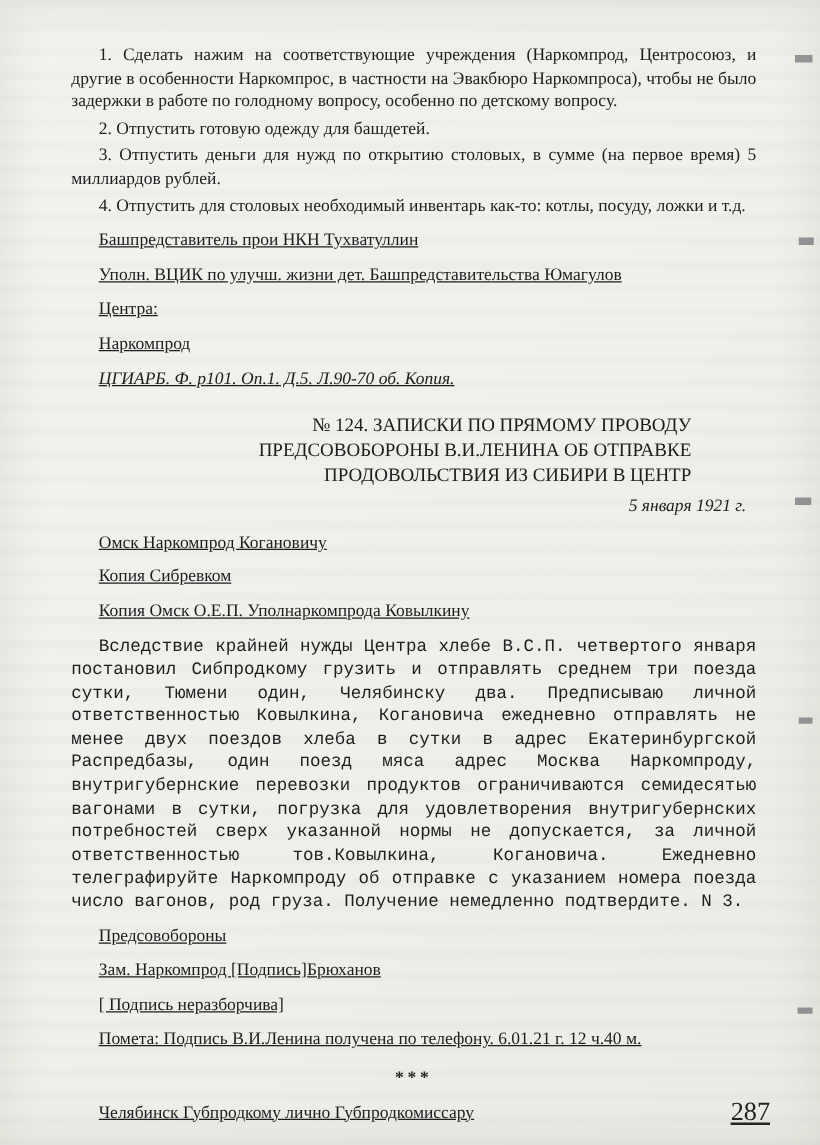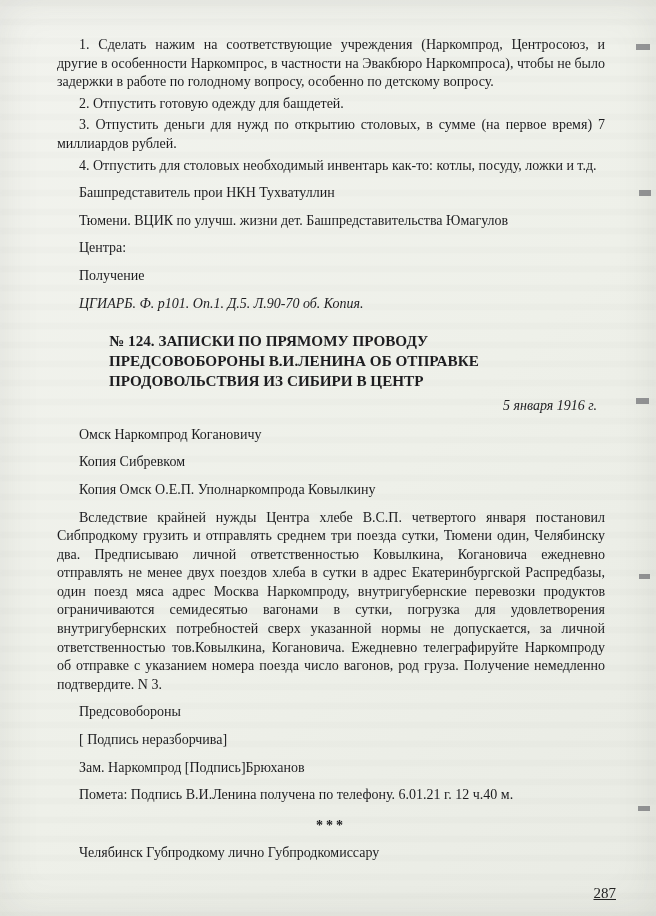--- a/index.html
+++ b/index.html
@@ -23,71 +23,71 @@
     filter:blur(1.2px);
     opacity:.55;
     pointer-events:none;
   }
   .speck { position:absolute; background:rgba(40,40,50,0.45); filter:blur(.4px); }
   .content {
     position:absolute; left:57px; top:36px; width:548px;
     font-size:14px; line-height:18.6px;
   }
   .para { margin:0 0 3px 0; text-indent:22px; text-align:justify; }
-  .line { margin:9px 0; text-indent:22px; }
+  .line { margin:9px 0; text-indent:22px;text-decoration:underline; }
   .ref  { font-style:italic; }
   .heading {
-    font-weight:bold; text-align:left;
+    font-weight:normal; text-align:right;
     font-size:15.2px; line-height:20px;
     margin:18px 52px 4px 52px;
   }
   .date { text-align:right; font-style:italic; margin:6px 8px 10px 0; }
   .sep  { text-align:center; letter-spacing:3px; margin:12px 0 4px 0; font-weight:bold; }
-  .body-para { margin:4px 0 6px 0; text-indent:22px; text-align:justify; }
+  .body-para { margin:4px 0 6px 0; text-indent:22px; text-align:justify;font-family:Liberation Mono, monospace; }
   .page-number {
     position:absolute; right:40px; bottom:14px;
-    font-size:15px; color:#222;text-decoration:underline;
+    font-size:21px; color:#222;text-decoration:underline;
   }
 </style>
 </head>
 <body>
 
 <div class="scan-page">
   <div class="showthrough"></div>
   <div class="speck" style="right:6px; top:44px;  width:14px; height:6px;"></div>
   <div class="speck" style="right:5px; top:190px; width:12px; height:6px;"></div>
   <div class="speck" style="right:7px; top:398px; width:13px; height:6px;"></div>
   <div class="speck" style="right:6px; top:574px; width:11px; height:5px;"></div>
   <div class="speck" style="right:6px; top:806px; width:12px; height:5px;"></div>
 
   <div class="content">
 
     <p class="para">1. Сделать нажим на соответствующие учреждения (Наркомпрод, Центросоюз, и другие в особенности Наркомпрос, в частности на Эвакбюро Наркомпроса), чтобы не было задержки в работе по голодному вопросу, особенно по детскому вопросу.</p>
     <p class="para">2. Отпустить готовую одежду для башдетей.</p>
-    <p class="para">3. Отпустить деньги для нужд по открытию столовых, в сумме (на первое время) 7 миллиардов рублей.</p>
+    <p class="para">3. Отпустить деньги для нужд по открытию столовых, в сумме (на первое время) 5 миллиардов рублей.</p>
     <p class="para">4. Отпустить для столовых необходимый инвентарь как-то: котлы, посуду, ложки и т.д.</p>
 
     <p class="line">Башпредставитель прои НКН Тухватуллин</p>
-    <p class="line">Тюмени. ВЦИК по улучш. жизни дет. Башпредставительства Юмагулов</p>
+    <p class="line">Уполн. ВЦИК по улучш. жизни дет. Башпредставительства Юмагулов</p>
     <p class="line">Центра:</p>
-    <p class="line">Получение</p>
+    <p class="line">Наркомпрод</p>
     <p class="line ref">ЦГИАРБ. Ф. р101. Оп.1. Д.5. Л.90-70 об. Копия.</p>
 
     <h2 class="heading">№ 124. ЗАПИСКИ ПО ПРЯМОМУ ПРОВОДУ ПРЕДСОВОБОРОНЫ В.И.ЛЕНИНА ОБ ОТПРАВКЕ ПРОДОВОЛЬСТВИЯ ИЗ СИБИРИ В ЦЕНТР</h2>
-    <p class="date">5 января 1916 г.</p>
+    <p class="date">5 января 1921 г.</p>
 
     <p class="line">Омск Наркомпрод Когановичу</p>
     <p class="line">Копия Сибревком</p>
     <p class="line">Копия Омск О.Е.П. Уполнаркомпрода Ковылкину</p>
 
     <p class="body-para">Вследствие крайней нужды Центра хлебе В.С.П. четвертого января постановил Сибпродкому грузить и отправлять среднем три поезда сутки, Тюмени один, Челябинску два. Предписываю личной ответственностью Ковылкина, Когановича ежедневно отправлять не менее двух поездов хлеба в сутки в адрес Екатеринбургской Распредбазы, один поезд мяса адрес Москва Наркомпроду, внутригубернские перевозки продуктов ограничиваются семидесятью вагонами в сутки, погрузка для удовлетворения внутригубернских потребностей сверх указанной нормы не допускается, за личной ответственностью тов.Ковылкина, Когановича. Ежедневно телеграфируйте Наркомпроду об отправке с указанием номера поезда число вагонов, род груза. Получение немедленно подтвердите. N 3.</p>
 
     <p class="line">Предсовобороны</p>
+    <p class="line">Зам. Наркомпрод [Подпись]Брюханов</p>
     <p class="line">[ Подпись неразборчива]</p>
-    <p class="line">Зам. Наркомпрод [Подпись]Брюханов</p>
     <p class="line">Помета: Подпись В.И.Ленина получена по телефону. 6.01.21 г. 12 ч.40 м.</p>
 
     <p class="sep">***</p>
 
     <p class="line">Челябинск Губпродкому лично Губпродкомиссару</p>
 
   </div>
 
   <div class="page-number">287</div>
 </div>

